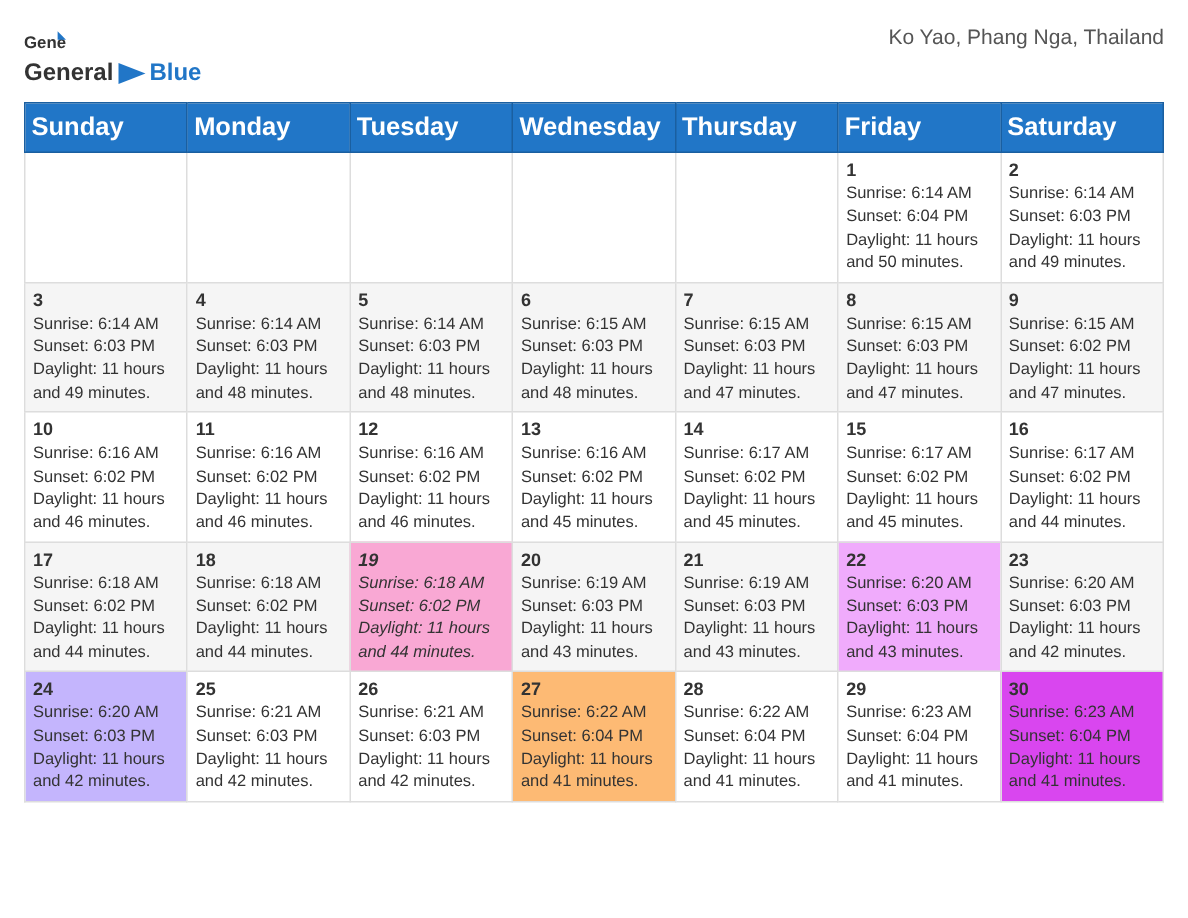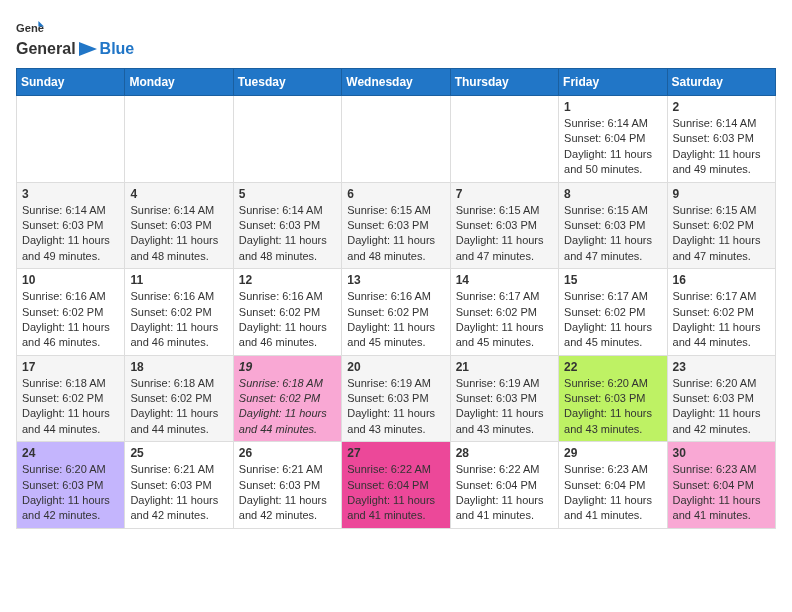--- a/index.html
+++ b/index.html
@@ -43,21 +43,21 @@
       color: #555;
     }
     .calendar {
       width: 100%;
       border-collapse: collapse;
       border: 1px solid #ccc;
     }
     .calendar th {
       background-color: #2176c7;
       color: #fff;
-      font-size: 12px;
+      font-size: 17px;
       font-weight: bold;
       padding: 6px 4px;
       text-align: left;
       border: 1px solid #1a5fa0;
     }
     .calendar td {
       width: calc(100% / 7);
       vertical-align: top;
       padding: 4px 5px;
       font-size: 10px;
@@ -100,20 +100,21 @@
     </div>
     <div style="display:flex; align-items:center; margin-top:-4px;">
       <span style="font-size:16px; font-weight:bold; color:#333;">General</span>
       <svg width="22" height="18" viewBox="0 0 22 18" style="margin: 0 1px;">
         <polygon points="2,2 20,9 2,16" fill="#2176c7"></polygon>
       </svg>
       <span style="font-size:16px; font-weight:bold; color:#2176c7;">Blue</span>
     </div>
   </div>
   <div class="title-area">
+    <div class="location">Ko Yao, Phang Nga, Thailand</div>
   </div>
 </div>
 
 <table class="calendar">
   <thead>
     <tr>
     <th>Sunday</th>
         <th>Monday</th>
         <th>Tuesday</th>
         <th>Wednesday</th>
@@ -275,21 +276,21 @@
 Daylight: 11 hours
 and 43 minutes.</div>
         </td>
         <td style="background: rgb(245, 245, 245);">
           <span class="day-number">21</span>
           <div class="day-info" style="white-space: pre-line;">Sunrise: 6:19 AM
 Sunset: 6:03 PM
 Daylight: 11 hours
 and 43 minutes.</div>
         </td>
-        <td style="background: #bef264;">
+        <td style="background: #f0abfc;">
           <span class="day-number">22</span>
           <div class="day-info" style="white-space: pre-line;">Sunrise: 6:20 AM
 Sunset: 6:03 PM
 Daylight: 11 hours
 and 43 minutes.</div>
         </td>
         <td style="background: rgb(245, 245, 245);">
           <span class="day-number">23</span>
           <div class="day-info" style="white-space: pre-line;">Sunrise: 6:20 AM
 Sunset: 6:03 PM
@@ -312,42 +313,42 @@
 Daylight: 11 hours
 and 42 minutes.</div>
         </td>
         <td style="background: rgb(255, 255, 255);">
           <span class="day-number">26</span>
           <div class="day-info" style="white-space: pre-line;">Sunrise: 6:21 AM
 Sunset: 6:03 PM
 Daylight: 11 hours
 and 42 minutes.</div>
         </td>
-        <td style="background: #ec4899;">
+        <td style="background: #fdba74;">
           <span class="day-number">27</span>
           <div class="day-info" style="white-space: pre-line;">Sunrise: 6:22 AM
 Sunset: 6:04 PM
 Daylight: 11 hours
 and 41 minutes.</div>
         </td>
         <td style="background: rgb(255, 255, 255);">
           <span class="day-number">28</span>
           <div class="day-info" style="white-space: pre-line;">Sunrise: 6:22 AM
 Sunset: 6:04 PM
 Daylight: 11 hours
 and 41 minutes.</div>
         </td>
         <td style="background: rgb(255, 255, 255);">
           <span class="day-number">29</span>
           <div class="day-info" style="white-space: pre-line;">Sunrise: 6:23 AM
 Sunset: 6:04 PM
 Daylight: 11 hours
 and 41 minutes.</div>
         </td>
-        <td style="background: #f9a8d4; margin-left: 26px;">
+        <td style="background: #d946ef; margin-left: 26px;">
           <span class="day-number">30</span>
           <div class="day-info" style="white-space: pre-line;">Sunrise: 6:23 AM
 Sunset: 6:04 PM
 Daylight: 11 hours
 and 41 minutes.</div>
         </td>
       </tr>
     </tbody>
 </table>
 

